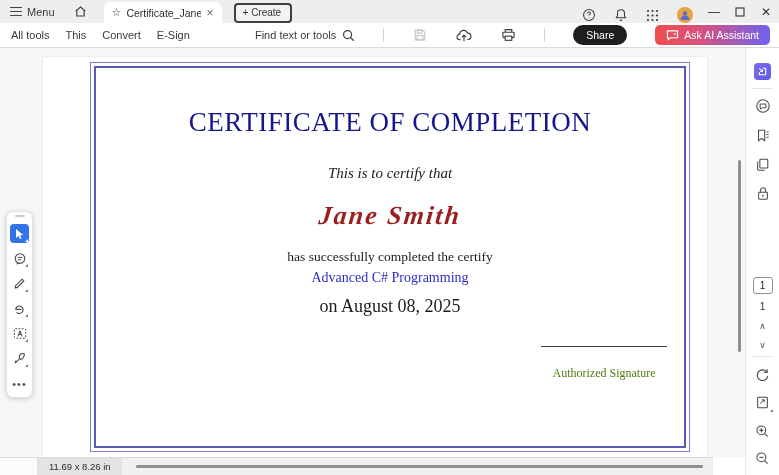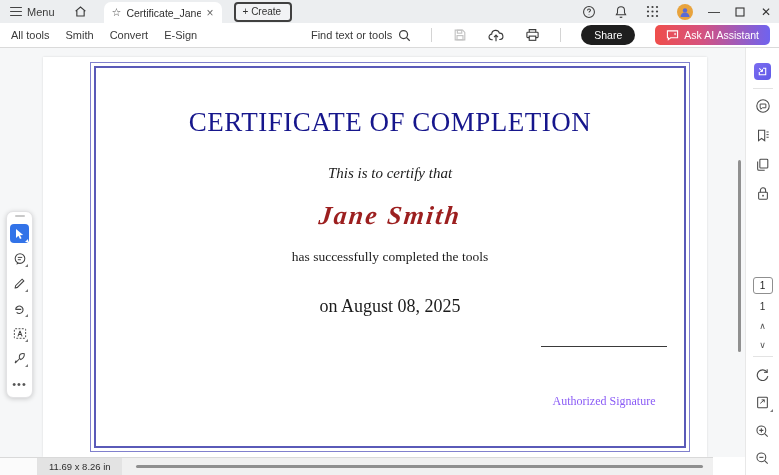--- a/index.html
+++ b/index.html
@@ -1,21 +1,21 @@
 <!DOCTYPE html>
 <html><head>
 <meta charset="utf-8">
 <style>
   * { margin:0; padding:0; box-sizing:border-box; }
   html,body { width:779px; height:475px; }
   body { font-family:"Liberation Sans", sans-serif; position:relative; overflow:hidden; background:#fff; }
   .app { position:absolute; inset:0; width:779px; height:475px; }
 
   
-  .titlebar { position:absolute; left:0; top:0; width:779px; height:23px; background:#eceef0; display:flex; align-items:center; }
+  .titlebar { position:absolute; left:0; top:0; width:779px; height:23px; background:#eceef0; display:flex; align-items:flex-end; }
   .menu-btn { display:flex; align-items:center; gap:5px; padding:0 10px; height:100%; cursor:pointer; }
   .hamburger { width:12px; height:9px; display:flex; flex-direction:column; justify-content:space-between; }
   .hamburger span { height:1.4px; background:#444; border-radius:1px; }
   .menu-label { font-size:11px; color:#3b3b3b; }
   .home-btn { padding:0 9px; display:flex; align-items:center; height:100%; }
   .tab { margin-left:8px; height:21px; margin-top:2px; background:#fff; border-radius:7px 7px 0 0; display:flex; align-items:center; padding:0 8px; width:118px; }
   .tab-star { font-size:11px; color:#555; margin-right:5px; }
   .tab-title { font-size:10.5px; color:#2e2e2e; white-space:nowrap; overflow:hidden; flex:1; }
   .tab-close { font-size:12px; color:#666; margin-left:6px; cursor:pointer; }
   .create-btn { margin-left:12px; font-size:10px; color:#333; border:2px solid #404040; border-radius:4px; padding:2px 9px 3px 7px; background:#f2f3f5; cursor:pointer; white-space:nowrap; }
@@ -23,41 +23,41 @@
   .tb-icons { display:flex; align-items:center; gap:17px; padding-right:8px; }
   .tb-icon { width:15px; height:15px; display:flex; align-items:center; justify-content:center; cursor:pointer; color:#3c3c3c; }
   .avatar { width:16px; height:16px; border-radius:50%; background:#e8a33d; display:flex; align-items:center; justify-content:center; overflow:hidden; font-size:9px; }
   .winctl { display:flex; align-items:center; }
   .winctl .wbtn { width:26px; height:23px; display:flex; align-items:center; justify-content:center; font-size:12px; color:#333; cursor:pointer; }
 
   
   .toolbar { position:absolute; left:0; top:23px; width:779px; height:25px; background:#fff; border-bottom:1px solid #dadada; display:flex; align-items:center; }
   .tools-left { display:flex; align-items:center; gap:16px; padding-left:11px; }
   .tool-item { font-size:11px; color:#3a3a3a; cursor:pointer; white-space:nowrap; }
-  .tools-right { margin-left:auto; display:flex; align-items:center; gap:20px; padding-right:9px; }
+  .tools-right { margin-left:auto; display:flex; align-items:center; gap:28px; padding-right:9px; }
   .find-group { display:flex; align-items:center; gap:6px; cursor:pointer; }
   .find-label { font-size:11px; color:#3a3a3a; white-space:nowrap; }
   .divider-v { width:1px; height:14px; background:#d4d4d4; }
   .icon-btn { width:16px; height:16px; display:flex; align-items:center; justify-content:center; cursor:pointer; }
   .share-btn { background:#1e1e1e; color:#fff; font-size:10.5px; border-radius:20px; padding:4px 13px; cursor:pointer; white-space:nowrap; }
   .askai-btn { background:linear-gradient(90deg,#ef4e4b 0%, #d6527e 40%, #6f63ef 100%); color:#fff; font-size:10.5px; border-radius:5px; padding:4px 11px; display:flex; align-items:center; gap:5px; cursor:pointer; white-space:nowrap; }
 
   
   .main { position:absolute; left:0; top:48px; width:745px; height:409px; background:#f6f7f8; overflow:hidden; }
   .page { position:absolute; left:43px; top:9px; width:664px; height:400px; background:#fff; box-shadow:0 0 2px rgba(0,0,0,0.12); }
   .cert { position:absolute; left:47px; top:5px; width:600px; height:390px; border:1px solid #8080cd; font-family:"Liberation Serif", serif; }
   .cert-inner { position:absolute; inset:3px; border:2px solid #5a5ab8; }
   .cert-title { position:absolute; left:0; top:44px; width:100%; text-align:center; font-size:27px; color:#16168c; letter-spacing:0.5px; }
   .cert-subtitle { position:absolute; left:0; top:102px; width:100%; text-align:center; font-size:15px; font-style:italic; color:#1b1b1b; }
   .cert-name { position:absolute; left:0; top:138px; width:100%; text-align:center; font-size:26px; font-style:italic; font-weight:bold; color:#9c1f1f; letter-spacing:2px; transform:skewX(-6deg); }
   .cert-line { position:absolute; left:0; top:186px; width:100%; text-align:center; font-size:13.5px; color:#1b1b1b; }
   .cert-course { position:absolute; left:0; top:207px; width:100%; text-align:center; font-size:14px; color:#2c2cc8; }
   .cert-date { position:absolute; left:0; top:233px; width:100%; text-align:center; font-size:18px; color:#1b1b1b; }
   .sig-line { position:absolute; left:450px; top:283px; width:126px; border-top:1px solid #3a3a3a; }
-  .sig-label { position:absolute; left:413px; top:303px; width:200px; text-align:center; font-size:12px; color:#8b5cf6;margin-top:28px; }
+  .sig-label { position:absolute; left:413px; top:303px; width:200px; text-align:center; font-size:12px; color:#4d7c0f; }
 
   
   .quick-tools { position:absolute; left:6px; top:163px; width:27px; background:#fff; border:1px solid #e2e2e4; border-radius:7px; box-shadow:0 1px 5px rgba(0,0,0,0.18); display:flex; flex-direction:column; align-items:center; padding:3px 0 4px; gap:6px; }
   .drag-handle { width:10px; height:2px; border-radius:2px; background:#c9c9c9; margin-bottom:1px; }
   .qt-btn { width:19px; height:19px; display:flex; align-items:center; justify-content:center; position:relative; cursor:pointer; }
   .qt-btn.active { background:#3273e8; border-radius:4px; }
   .qt-flyout { position:absolute; right:1px; bottom:1px; width:0; height:0; border-left:3px solid transparent; border-bottom:3px solid #7a7a7a; }
   .qt-btn.active .qt-flyout { border-bottom-color:#fff; }
   .more-dots { color:#555; font-size:11px; letter-spacing:1px; line-height:6px; }
 
@@ -149,21 +149,21 @@
             <rect x="1" y="1" width="8" height="8"></rect>
           </svg>
       </div>
       <div class="wbtn">✕</div>
     </div>
   </div>
 
   <div class="toolbar">
     <div class="tools-left">
       <span class="tool-item">All tools</span>
-      <span class="tool-item">Smith</span>
+      <span class="tool-item">This</span>
       <span class="tool-item">Convert</span>
       <span class="tool-item">E-Sign</span>
     </div>
     <div class="tools-right">
       <div class="find-group">
         <span class="find-label">Find text or tools</span>
         <span>
           <svg width="13" height="13" viewBox="0 0 14 14" fill="none" stroke="#3c3c3c" stroke-width="1.3">
               <circle cx="6" cy="6" r="4.3"></circle>
               <path d="M9.3 9.3 L12.6 12.6"></path>
@@ -205,21 +205,22 @@
     </div>
   </div>
 
   <div class="main">
     <div class="page">
       <div class="cert">
         <div class="cert-inner"></div>
         <div class="cert-title">CERTIFICATE OF COMPLETION</div>
         <div class="cert-subtitle">This is to certify that</div>
         <div class="cert-name">Jane Smith</div>
-        <div class="cert-line">has successfully completed the tools</div>
+        <div class="cert-line">has successfully completed the certify</div>
+        <div class="cert-course">Advanced C# Programming</div>
         <div class="cert-date">on August 08, 2025</div>
         <div class="sig-line"></div>
         <div class="sig-label">Authorized Signature</div>
       </div>
     </div>
 
     <div class="quick-tools">
       <div class="drag-handle"></div>
       <div class="qt-btn active">
         <svg width="11" height="12" viewBox="0 0 11 12">

